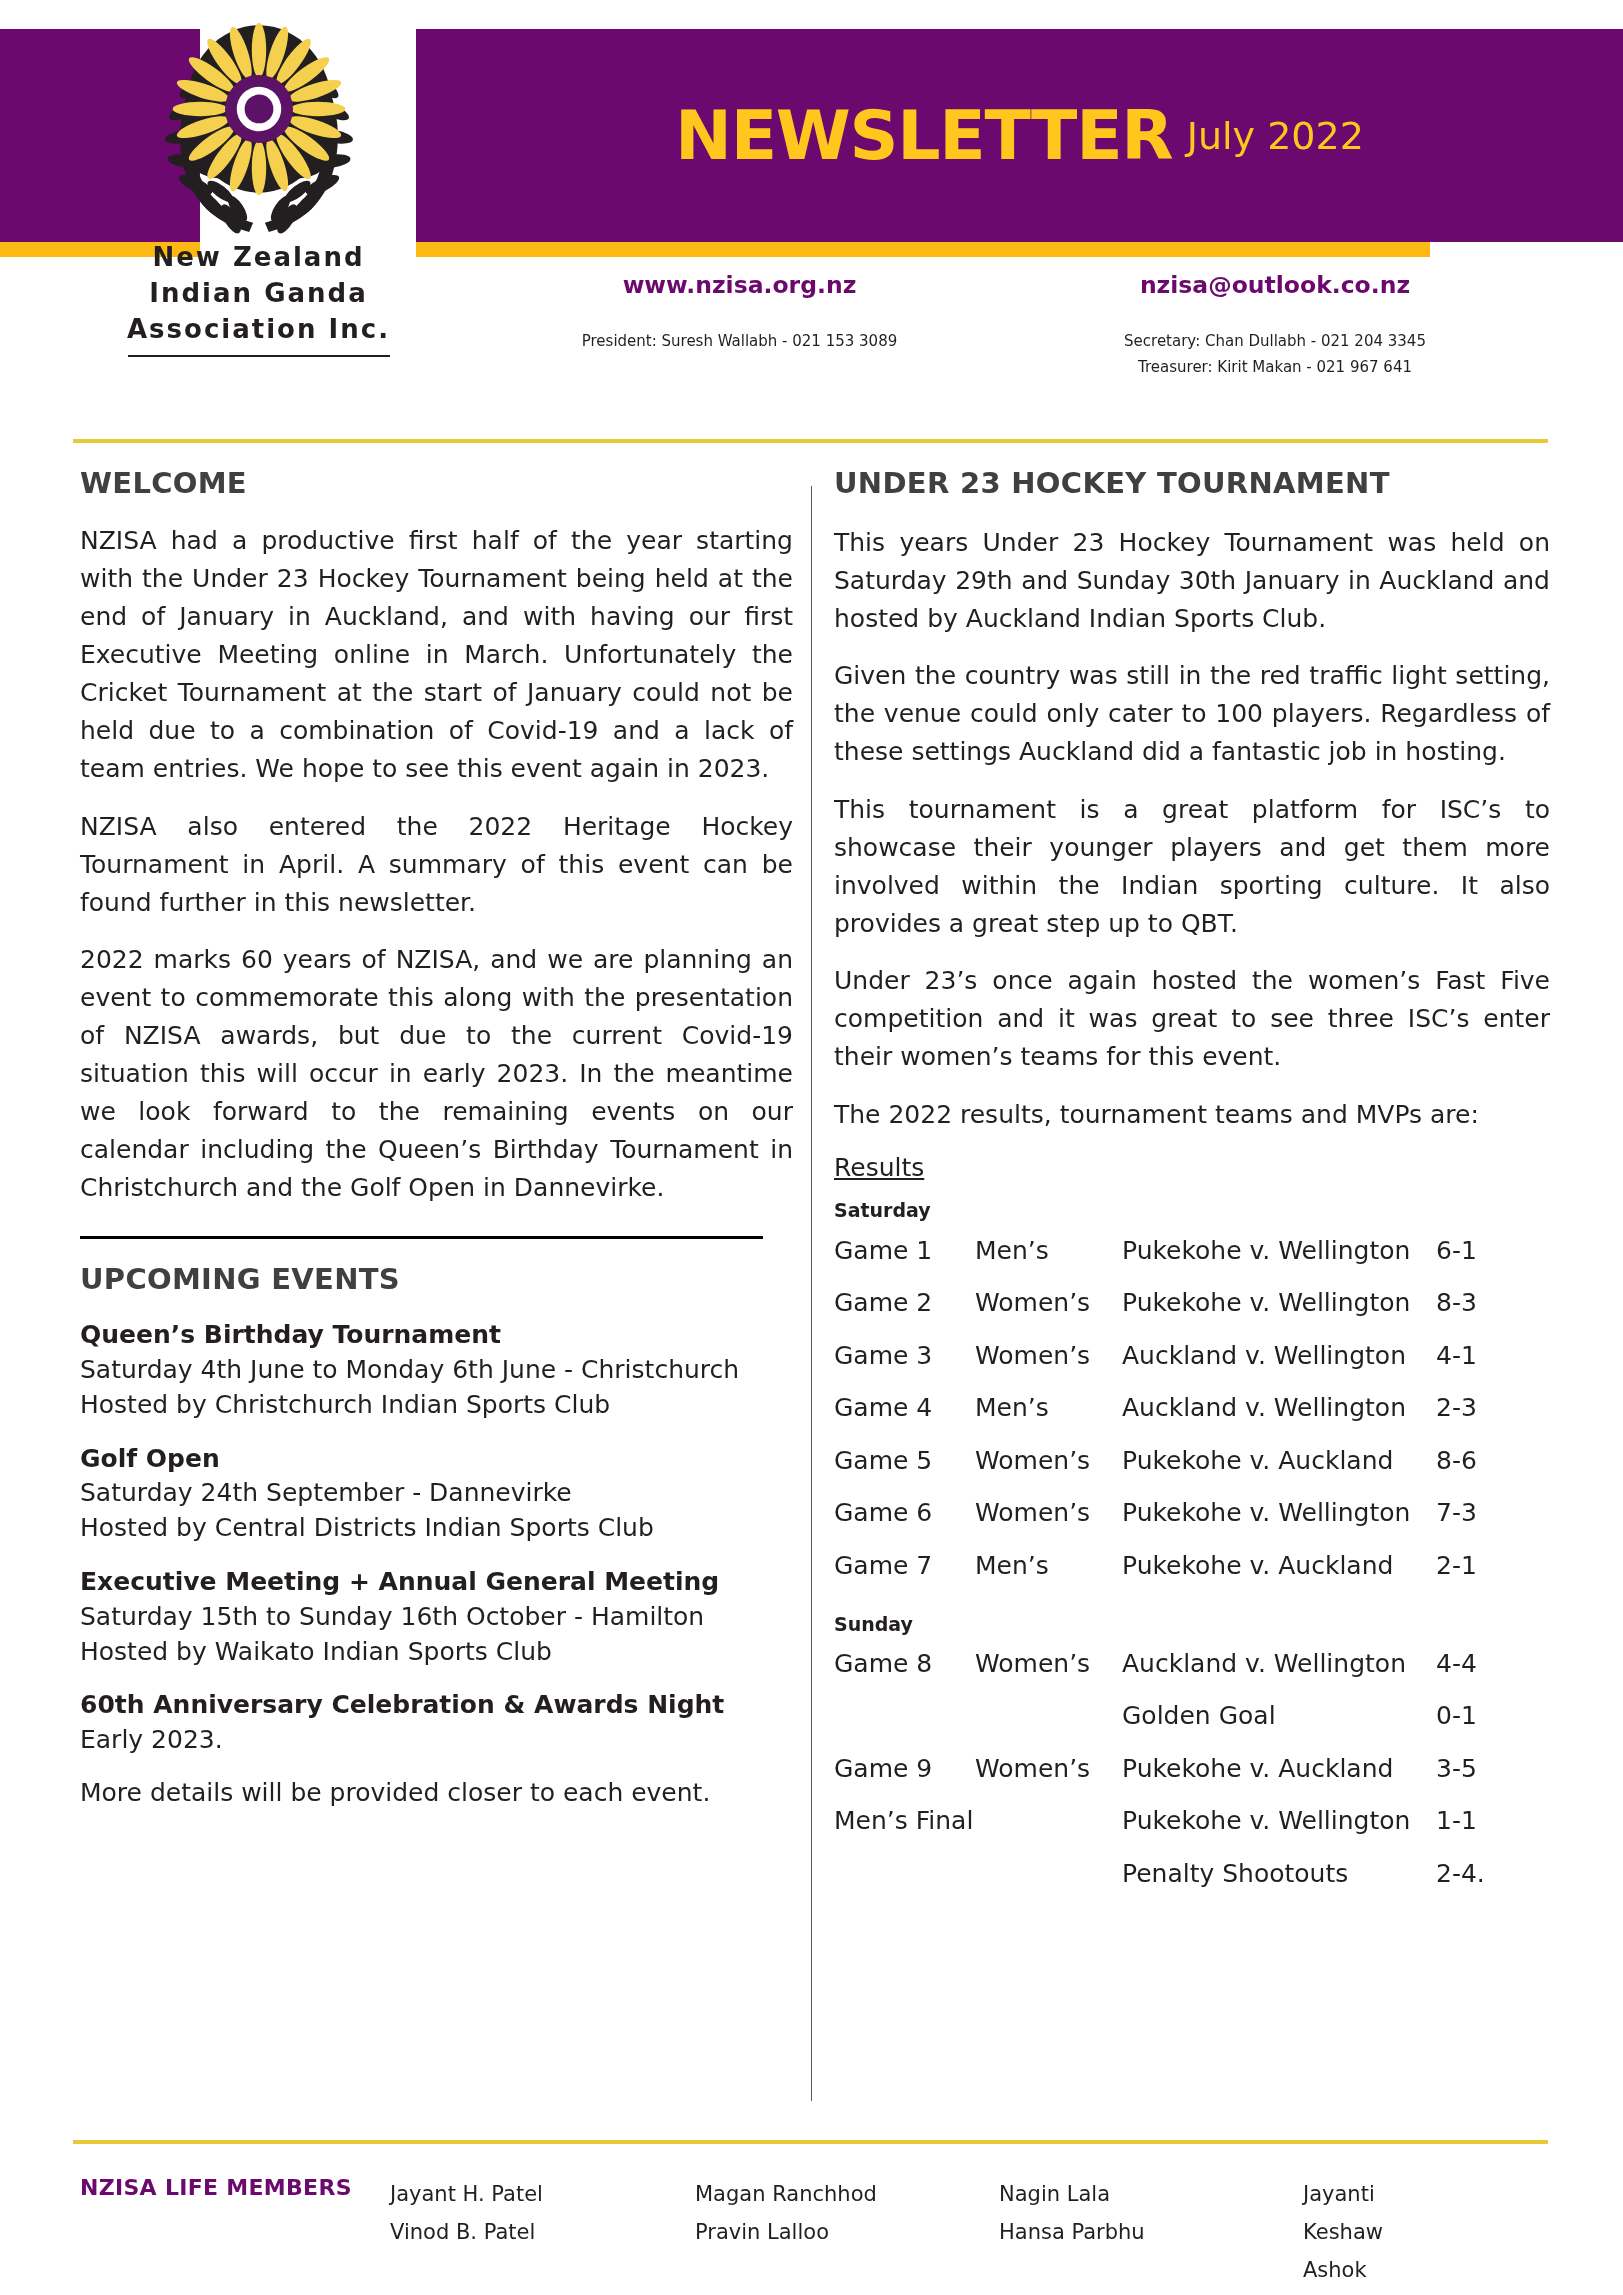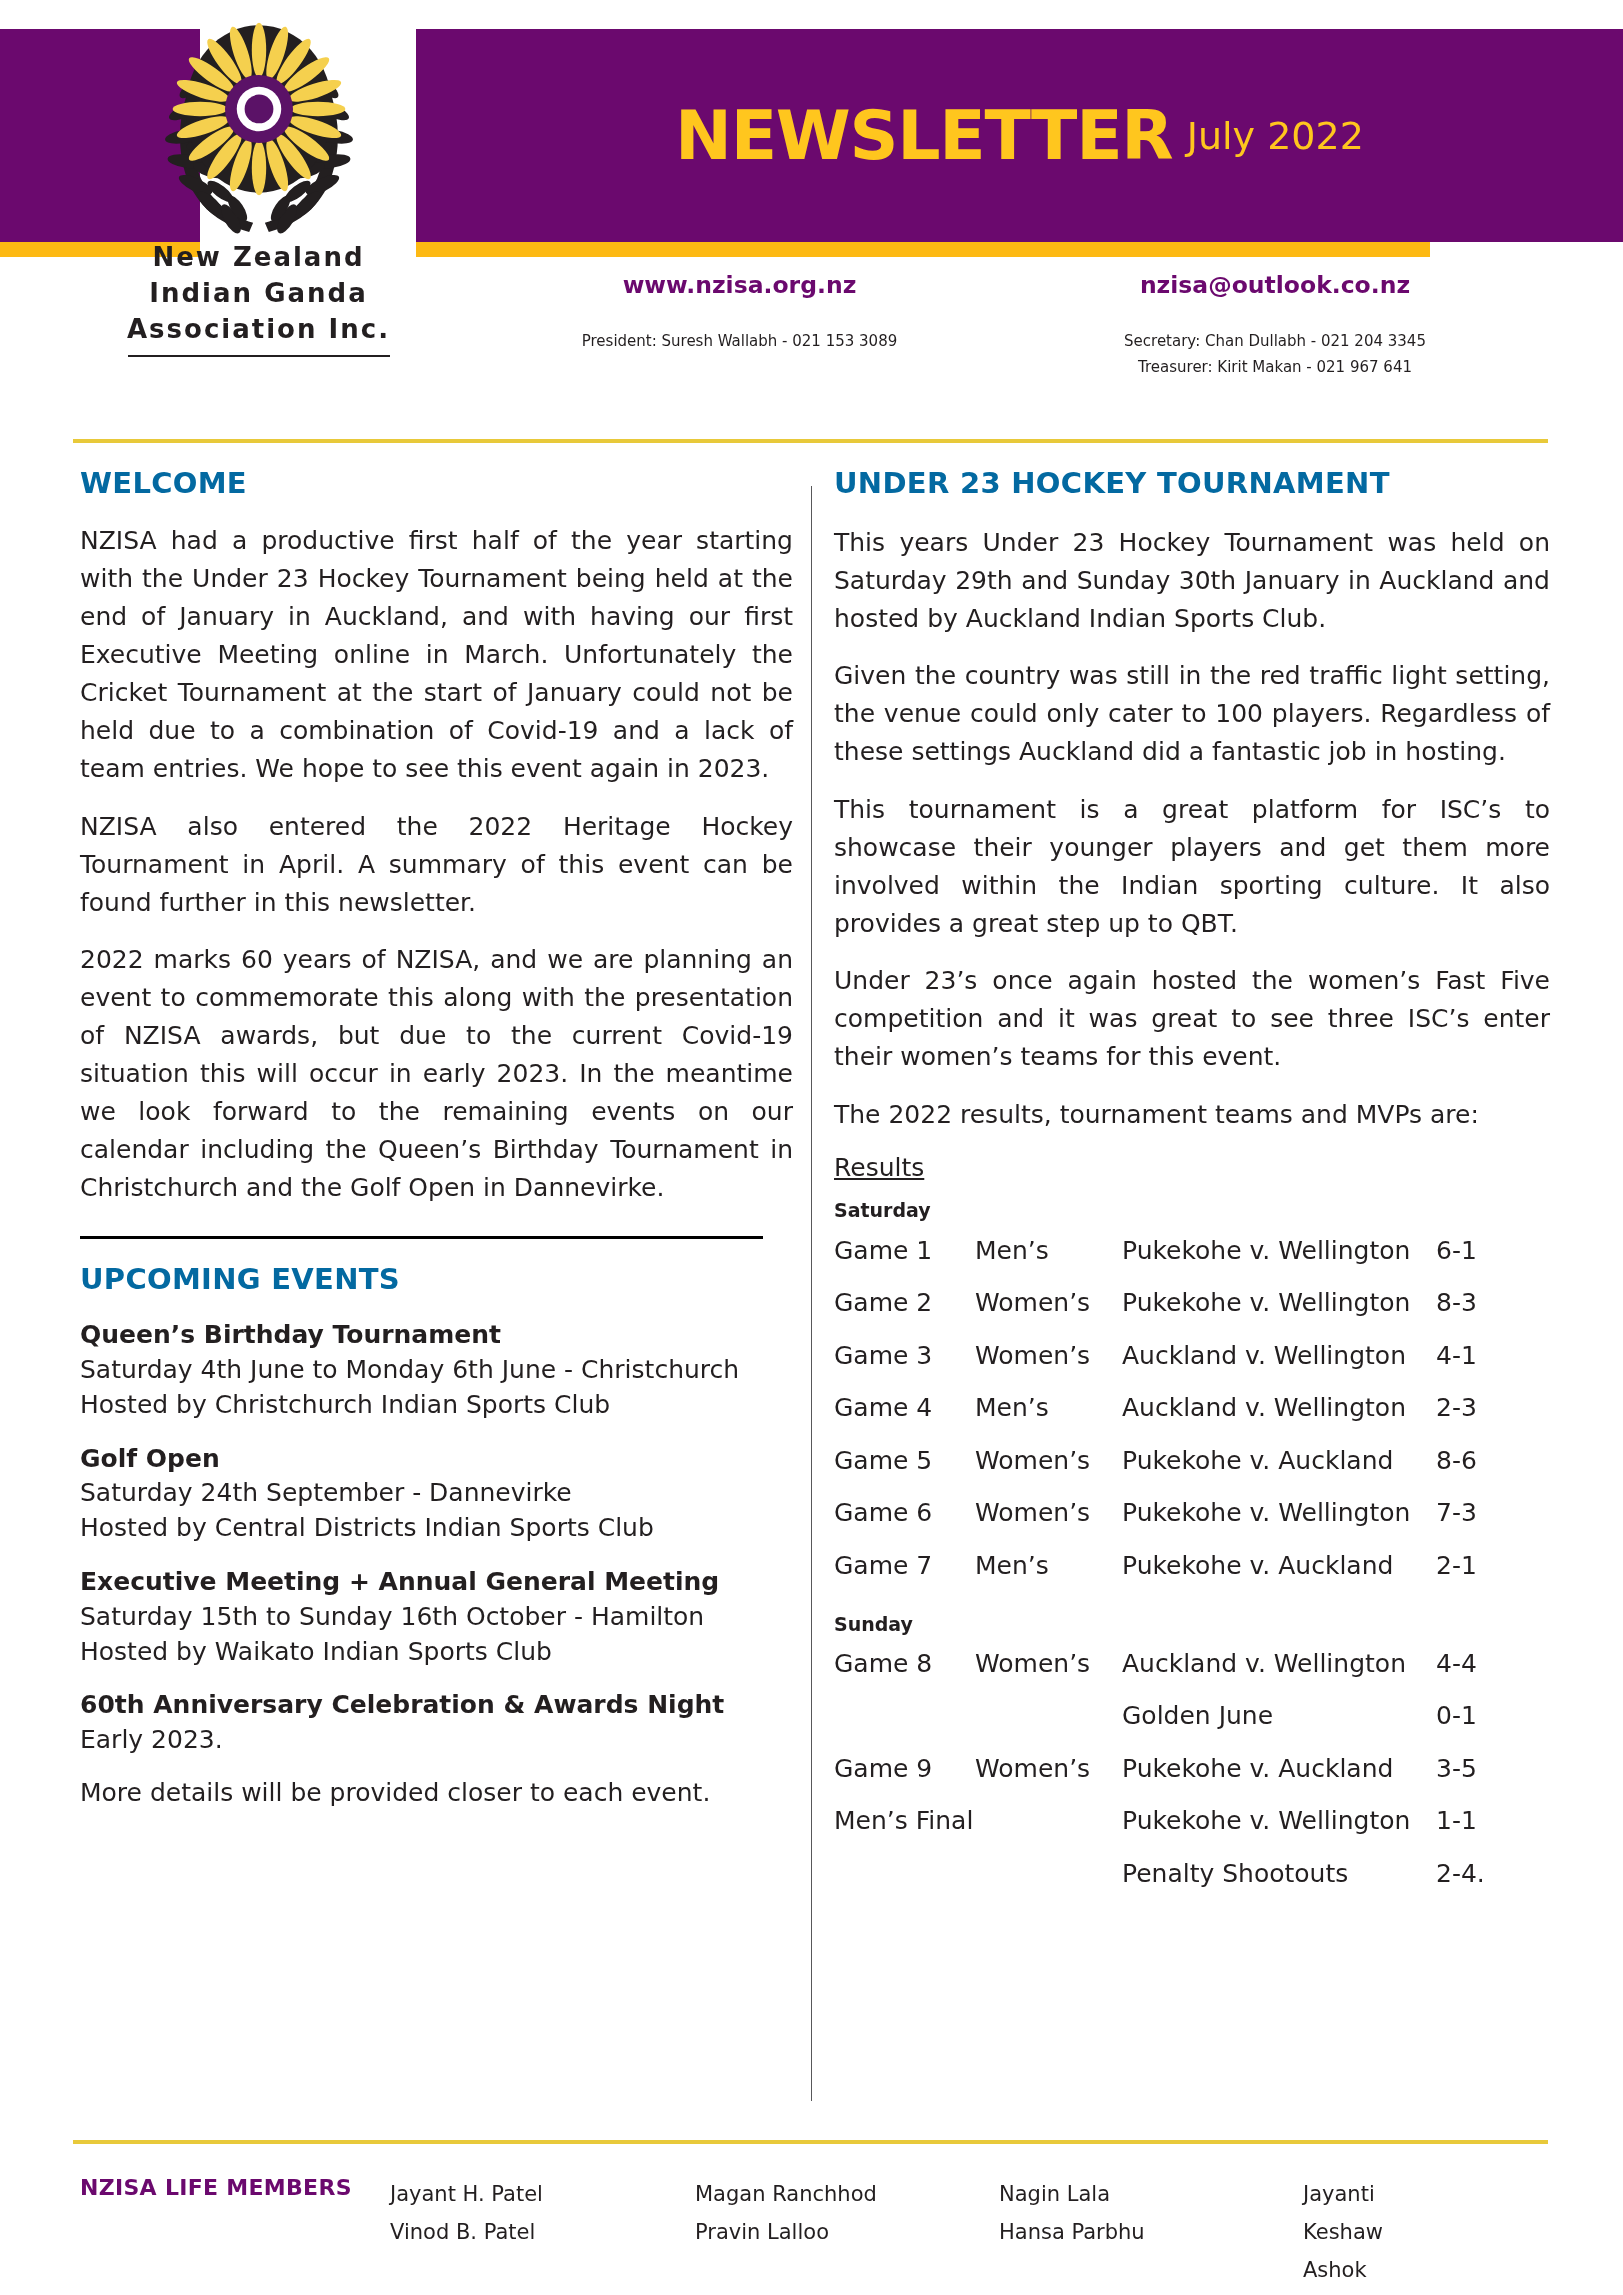--- a/index.html
+++ b/index.html
@@ -153,21 +153,21 @@
     position: absolute;
     top: 0;
   }
   .col-left  { left: 80px;  width: 713px; }
   .col-right { left: 834px; width: 716px; }
 
   h2.section-head {
     font-family: "DejaVu Sans", sans-serif;
     font-weight: bold;
     font-size: 29px;
-    color: #0369a1;
+    color: #404040;
     margin: 0 0 22px 0;
     letter-spacing: 0.3px;
   }
   .col-right h2.section-head { margin-bottom: 23.5px; }
 
   p.para {
     font-family: "DejaVu Sans", sans-serif;
     font-size: 25px;
     line-height: 1.52;
     color: #231f20;
@@ -493,21 +493,21 @@
       <tbody>
         <tr>
           <td class="c-game">Game 8</td>
           <td class="c-grade">Women’s</td>
           <td class="c-match">Auckland v. Wellington</td>
           <td class="c-score">4-4</td>
         </tr>
         <tr>
           <td class="c-game"></td>
           <td class="c-grade"></td>
-          <td class="c-match">Golden June</td>
+          <td class="c-match">Golden Goal</td>
           <td class="c-score">0-1</td>
         </tr>
         <tr>
           <td class="c-game">Game 9</td>
           <td class="c-grade">Women’s</td>
           <td class="c-match">Pukekohe v. Auckland</td>
           <td class="c-score">3-5</td>
         </tr>
         <tr>
           <td class="c-game">Men’s Final</td>

